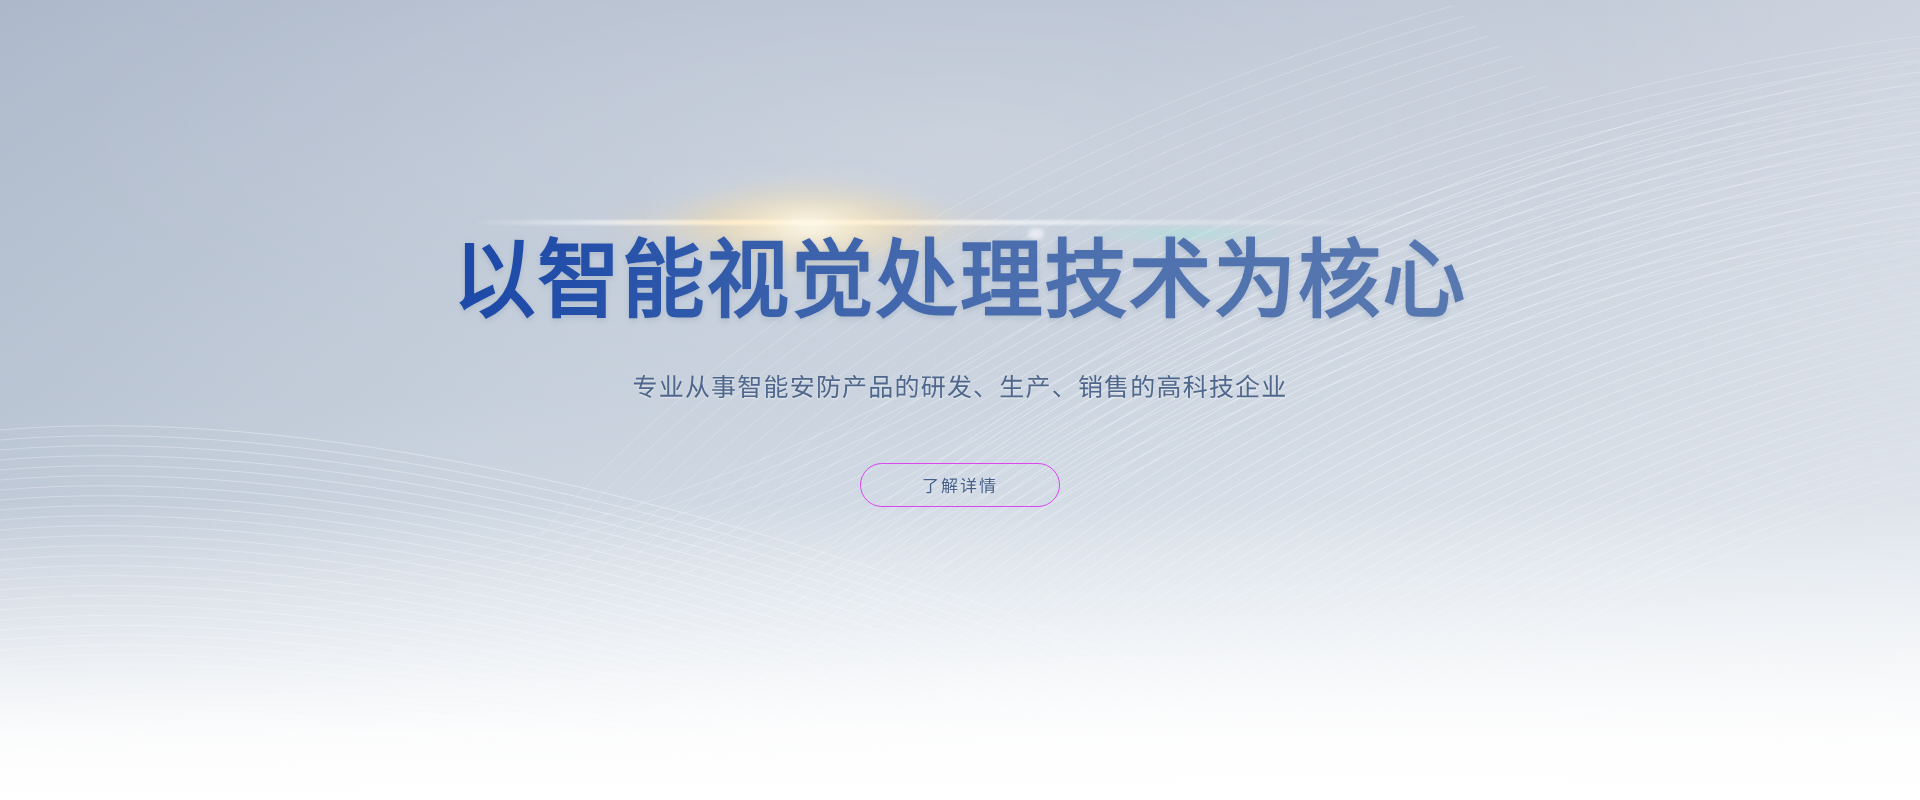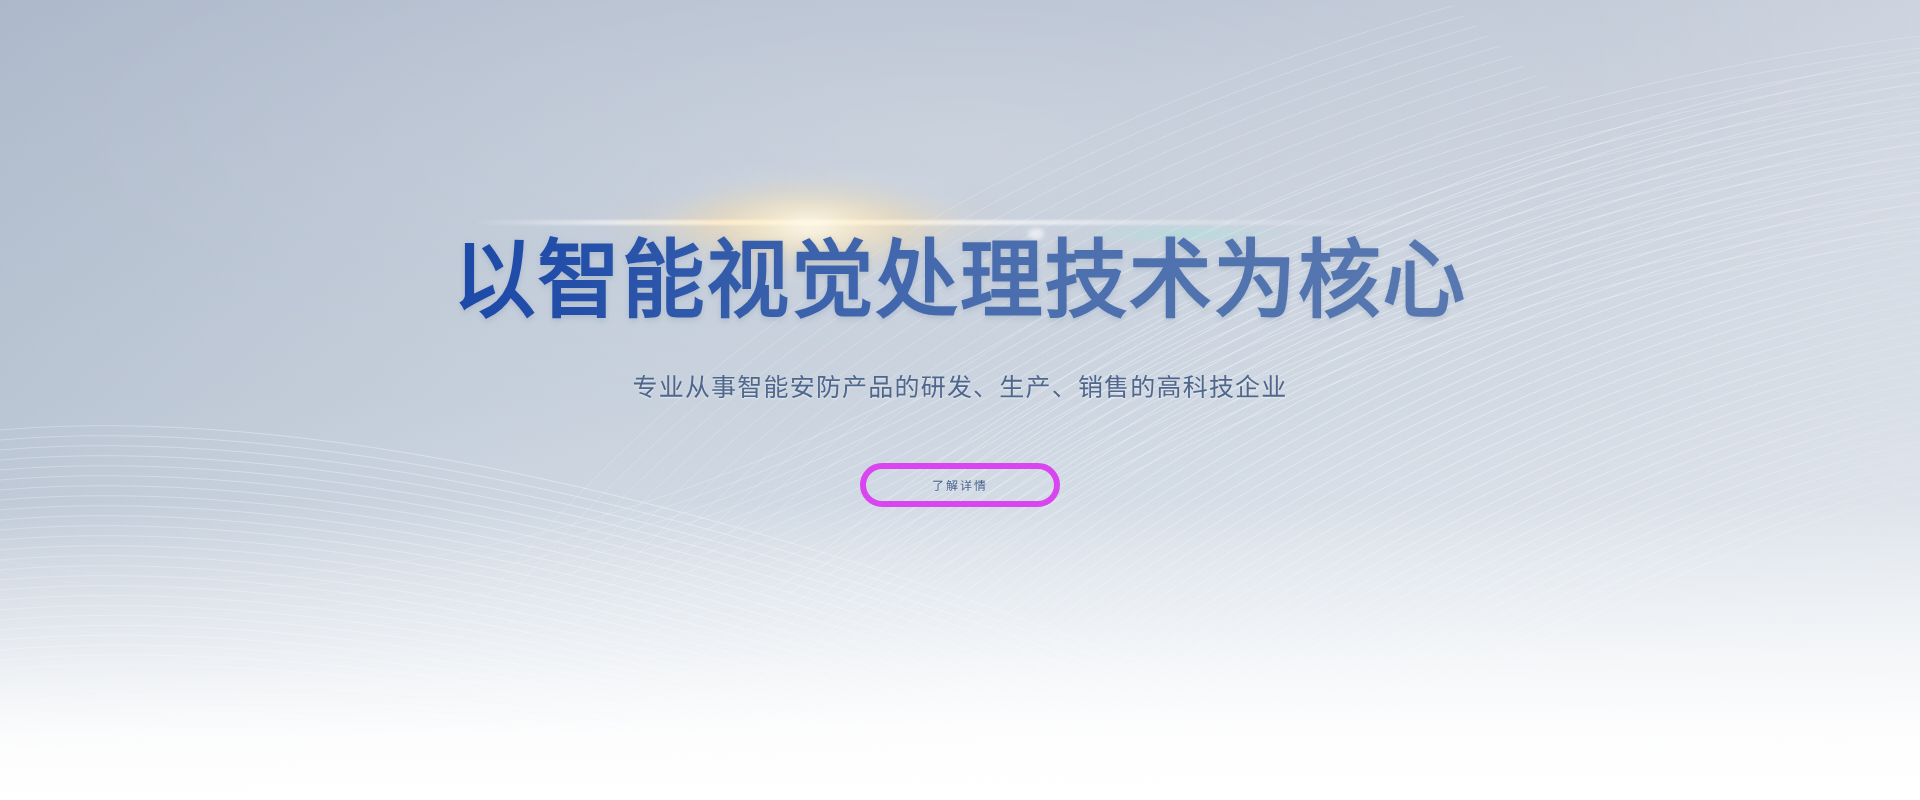--- a/index.html
+++ b/index.html
@@ -190,25 +190,25 @@
 
   .cta-wrap {
     margin-top: 56px;
   }
   .cta-button {
     display: inline-flex;
     align-items: center;
     justify-content: center;
     width: 200px;
     height: 44px;
-    border: 6px solid #d946ef;
+    border: 1px solid #d946ef;
     border-radius: 24px;
     background: transparent;
     color: #46608a;
-    font-size: 12px;
+    font-size: 17px;
     letter-spacing: 2px;
     font-family: "DejaVu Sans", "Liberation Sans", sans-serif;
     cursor: pointer;
     box-sizing: border-box;
     text-shadow: 0 1px 1px rgba(255,255,255,0.5);
   }
 </style>
 </head>
 <body>
 

